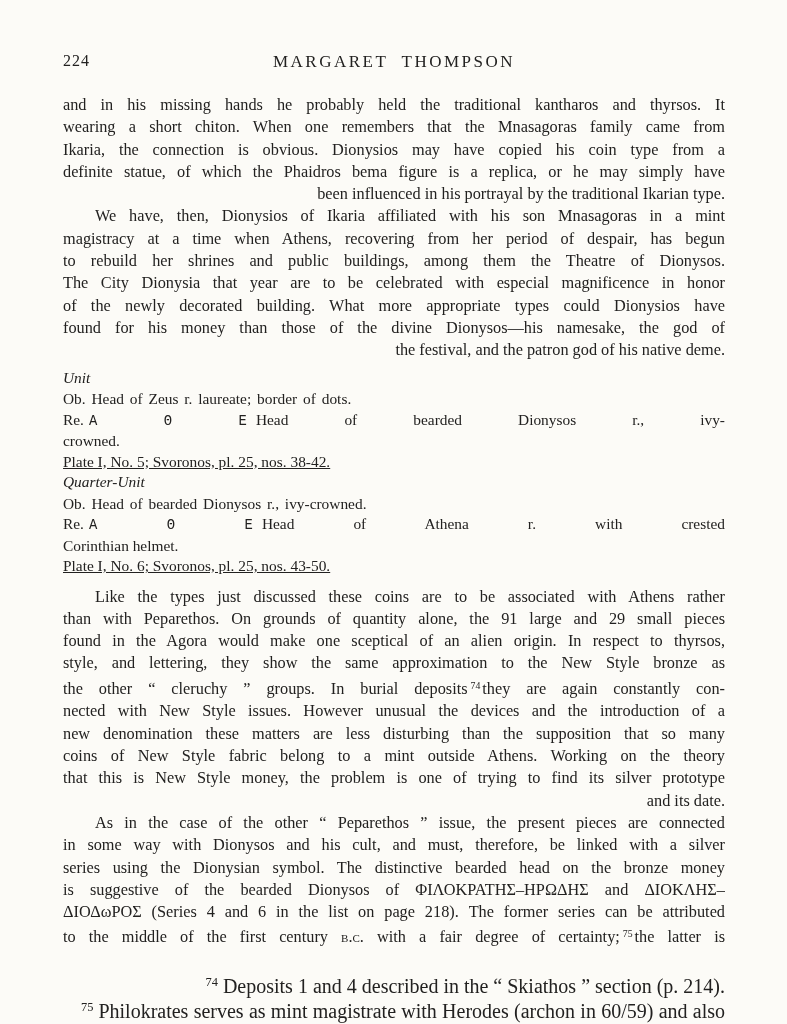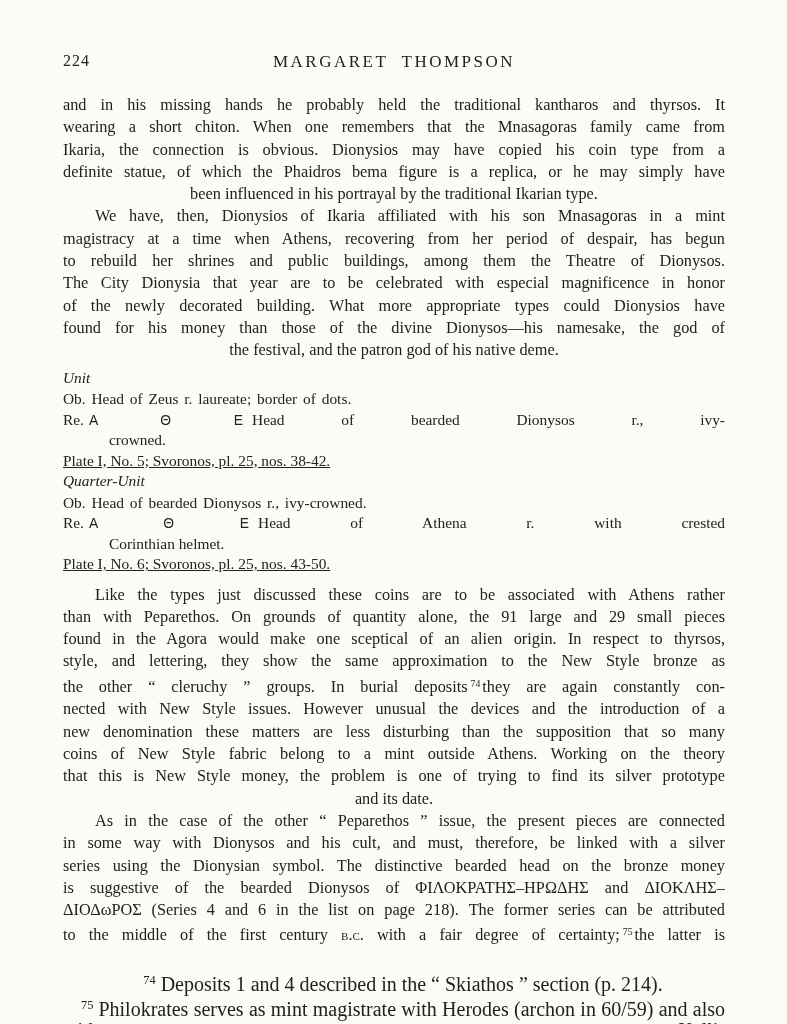--- a/index.html
+++ b/index.html
@@ -19,32 +19,32 @@
   .pagehead { position: relative; height: 22px; margin-bottom: 22px; }
   .pagenum { position: absolute; left: 0; top: 2px; font-size: 16px; letter-spacing: 1px; }
   .runhead {
     position: absolute; left: 0; right: 0; top: 2px;
     text-align: center; font-size: 17px;
     letter-spacing: 2.5px; word-spacing: 7px;
   }
   
   .bodytext { font-size: 16.3px; line-height: 22.3px; }
   .jl { text-align: justify; text-align-last: justify; }
-  .ll { text-align: center; }
+  .ll { text-align: right; }
   .indent { text-indent: 32px; }
   
   .catalog { margin: 6px 0 9px; font-size: 15.4px; line-height: 20.5px; }
   .cat-head { font-style: italic; padding-bottom: 1px; }
   .cat-row { display: flex; flex-direction: column; }
   .cat-ob { width: 335px; flex: none; word-spacing: 2px; padding-right: 8px; box-sizing: border-box; }
   .cat-re { flex: 1; }
-  .re-l2 { margin-left: 46px; }
+  .re-l2 { }
   .plate { text-align: left; text-decoration: underline; }
   .coin {
-    font-family: Liberation Sans, sans-serif;
+    font-family: Liberation Mono, monospace;
     font-size: 0.9em; letter-spacing: 3px; margin: 0 6px 0 5px;
   }
   
   .it { font-style: italic; }
   .sc { font-variant: small-caps; }
   .supref { font-size: 0.6em; vertical-align: 0.55em; margin: 0 2px 0 3px; letter-spacing: 0; }
   .fnm { font-size: 0.62em; vertical-align: 0.55em; margin-right: 5px; }
   
   .footnotes { margin-top: 23px; font-size: 20px; line-height: 21.3px; }
   .fn-first { text-indent: 18px; }

